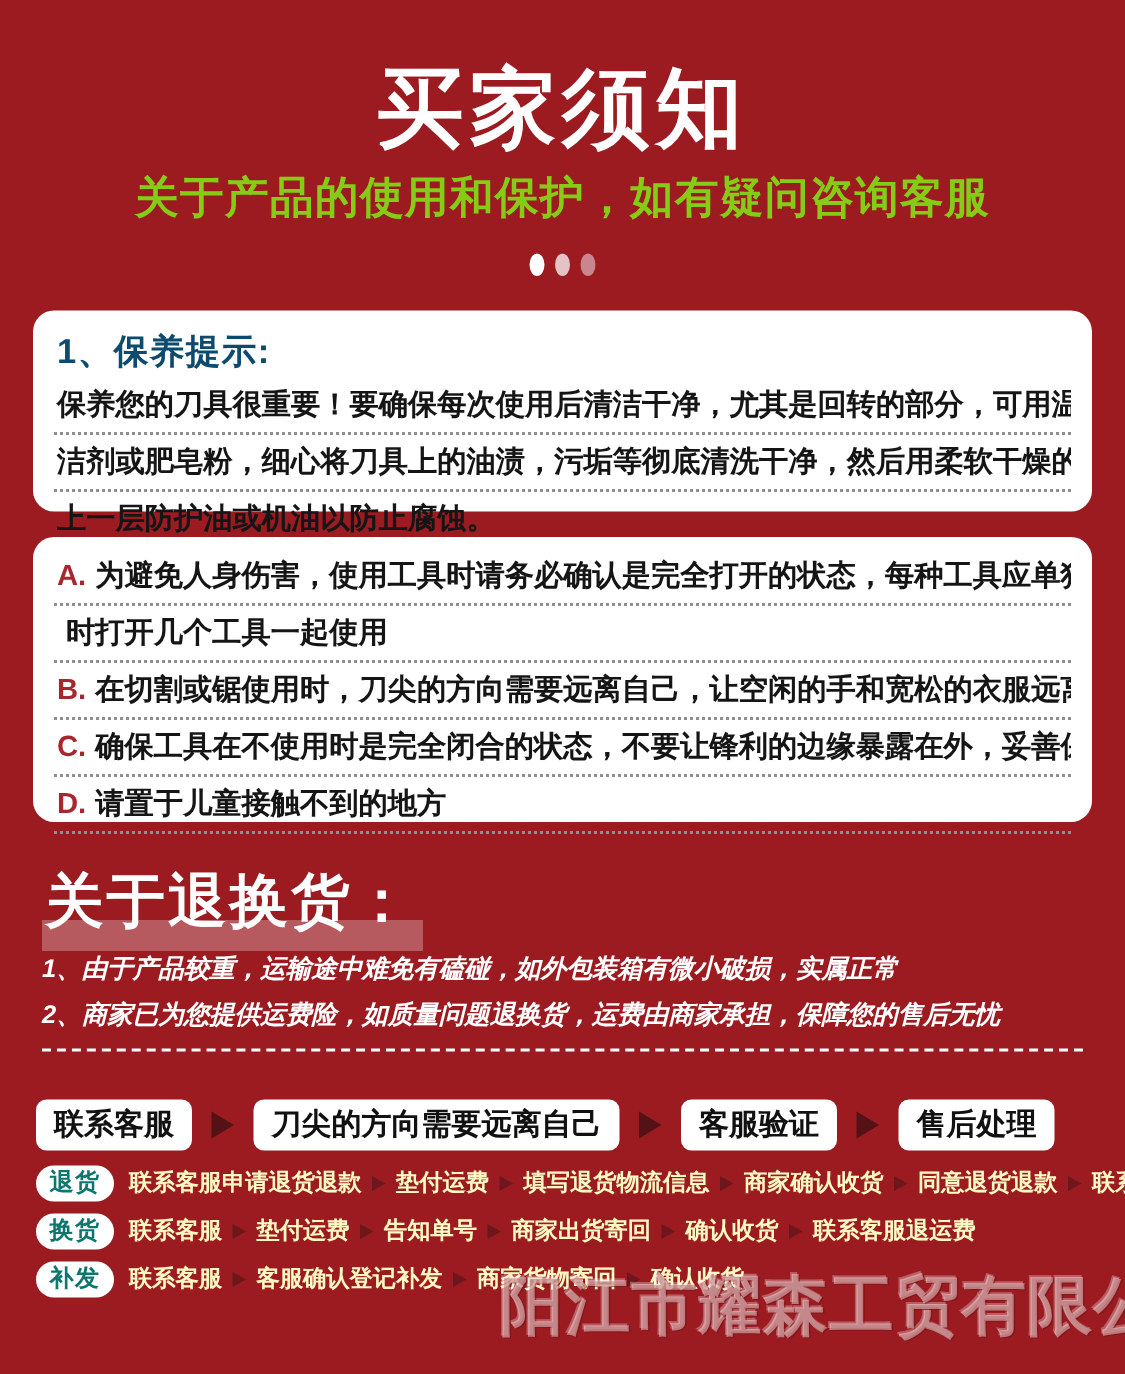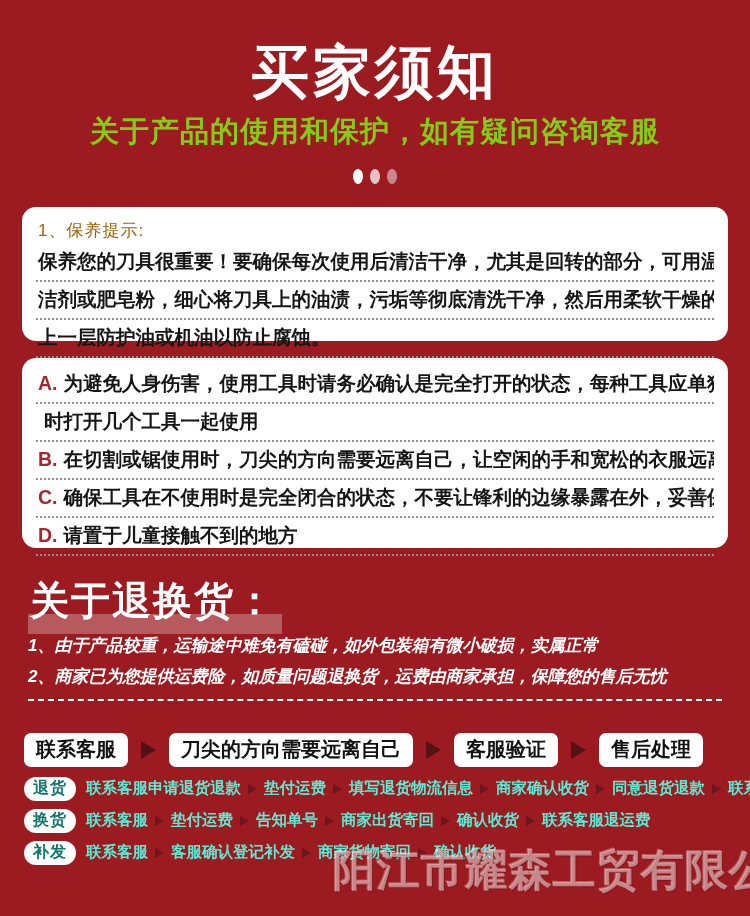--- a/index.html
+++ b/index.html
@@ -27,21 +27,21 @@
   .dot2 { background:#e5c2c6; }
   .dot3 { background:#ca868e; }
   
   .card {
     position:absolute; left:22px; width:706px; background:#fff;
     border-radius:14px; padding:8px 14px 4px 14px;
   }
   .card-1 { top:207px; height:134px; }
   .card-2 { top:358px; height:190px; }
   .card-title {
-    color:#a16207; font-size:17px; font-weight:400;
+    color:#0c4a6e; font-size:23px; font-weight:700;
     padding:4px 2px 2px 2px; letter-spacing:1px;
   }
   .card-line {
     font-size:19.5px; color:#151515; font-weight:600;
     padding:4px 2px 5px 2px; border-bottom:2px dotted #8f8f8f;
     white-space:nowrap; overflow:hidden;
   }
   .row-prefix { color:#A6272D; font-weight:700; margin-right:6px; }
   
   .returns-title {
@@ -76,21 +76,21 @@
   }
   
   .procs { position:absolute; top:777px; left:24px; width:720px;
     display:flex; flex-direction:column; gap:9px; }
   .proc-row { display:flex; align-items:center; white-space:nowrap; height:23px; }
   .proc-label {
     background:#fff; color:#0f766e; border-radius:12px;
     font-size:16px; font-weight:800; padding:1px 9px 2px 9px;
     margin-right:10px; letter-spacing:1px;
   }
-  .proc-step { color:#5eead4; font-size:15.5px; font-weight:700; }
+  .proc-step { color:#fef9c3; font-size:15.5px; font-weight:700; }
   .step-arrow {
     width:0; height:0; margin:0 7px; display:inline-block;
     border-left:9px solid #6E161C;
     border-top:5px solid transparent;
     border-bottom:5px solid transparent;
   }
   
   .watermark {
     position:absolute; top:842px; left:333px; white-space:nowrap;
     font-size:43px; font-weight:800; letter-spacing:1px;

